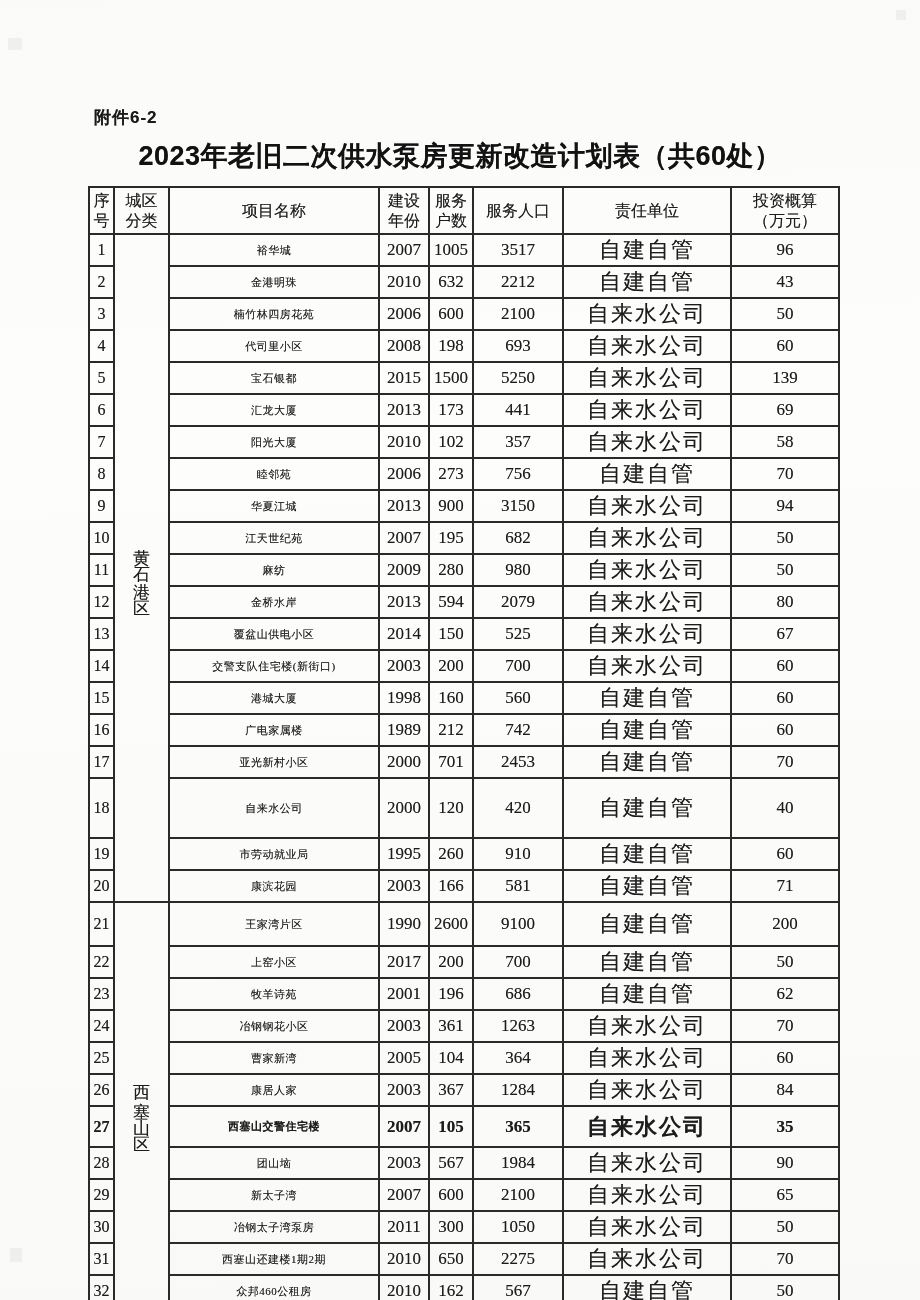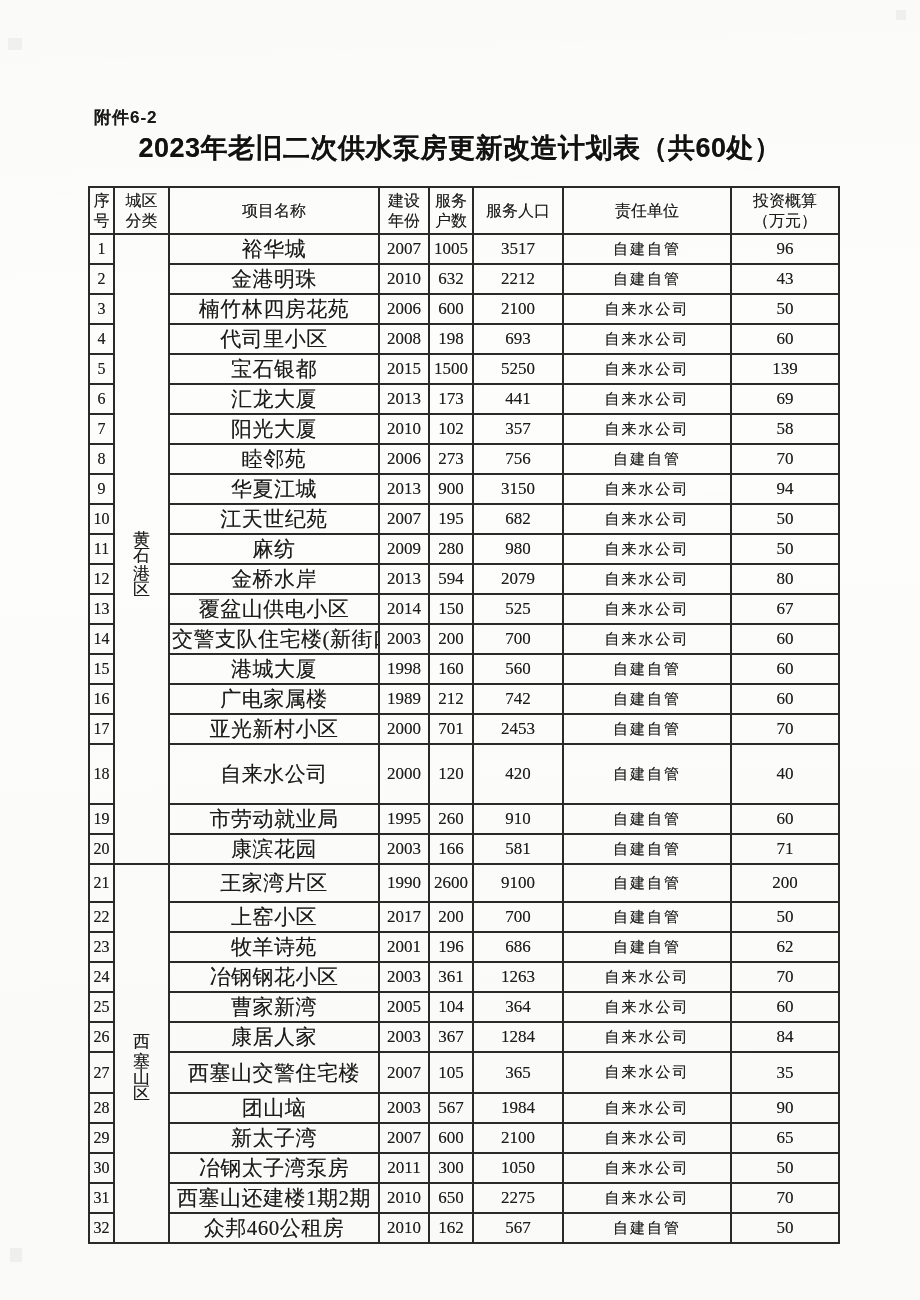--- a/index.html
+++ b/index.html
@@ -15,21 +15,21 @@
     color:#1c1c1c;
   }
   .attachment-label {
     position:absolute; left:94px; top:106px;
     font-family:"Liberation Sans","DejaVu Sans",sans-serif;
     font-size:17px; font-weight:bold; letter-spacing:1px;
     color:#1a1a1a;
     text-shadow:0 0 0.5px rgba(0,0,0,0.55);
   }
   .doc-title {
-    position:absolute; left:0; top:130px; width:100%;
+    position:absolute; left:0; top:138px; width:100%;
     text-align:center;
     font-family:"Liberation Sans","DejaVu Sans",sans-serif;
     font-size:27px; font-weight:bold; letter-spacing:0.5px;
     color:#121212;
     text-shadow:0 0 0.6px rgba(0,0,0,0.6);
   }
   .table-wrap { position:absolute; left:88px; top:186px; width:752px; }
   table.plan-table {
     width:100%; border-collapse:collapse; table-layout:fixed;
     font-size:17px; color:#1c1c1c;
@@ -44,26 +44,26 @@
   .plan-table thead th {
     height:47px;
     font-weight:normal;
     font-size:16px;
     white-space:pre-line;
     line-height:1.25;
   }
   .plan-table tbody tr { height:27px; }
   .plan-table tbody tr:nth-child(17) { height:28px; }
   .plan-table tbody tr:nth-child(18) { height:60px; }
-  .plan-table tbody tr:nth-child(21) { height:38px; }
-  .plan-table tbody tr:nth-child(27) { height:41px; }
+  .plan-table tbody tr:nth-child(21) { height:44px; }
+  .plan-table tbody tr:nth-child(27) { height:41px;font-weight:bold; }
   .c-no { font-size:16px; }
-  .c-name { font-size:21px; letter-spacing:0.5px; white-space:nowrap; }
+  .c-name { font-size:11px; letter-spacing:0.5px; white-space:nowrap; }
   .c-num { font-size:17px; }
-  .c-unit { font-size:15px; letter-spacing:2px; }
+  .c-unit { font-size:22px; letter-spacing:2px; }
   .district-cell { vertical-align:middle; }
   .district-text {
     display:inline-block;
     writing-mode:vertical-rl;
     text-orientation:upright;
     letter-spacing:17px;
     font-size:17px;
     line-height:1;
     padding-top:8px;
   }

